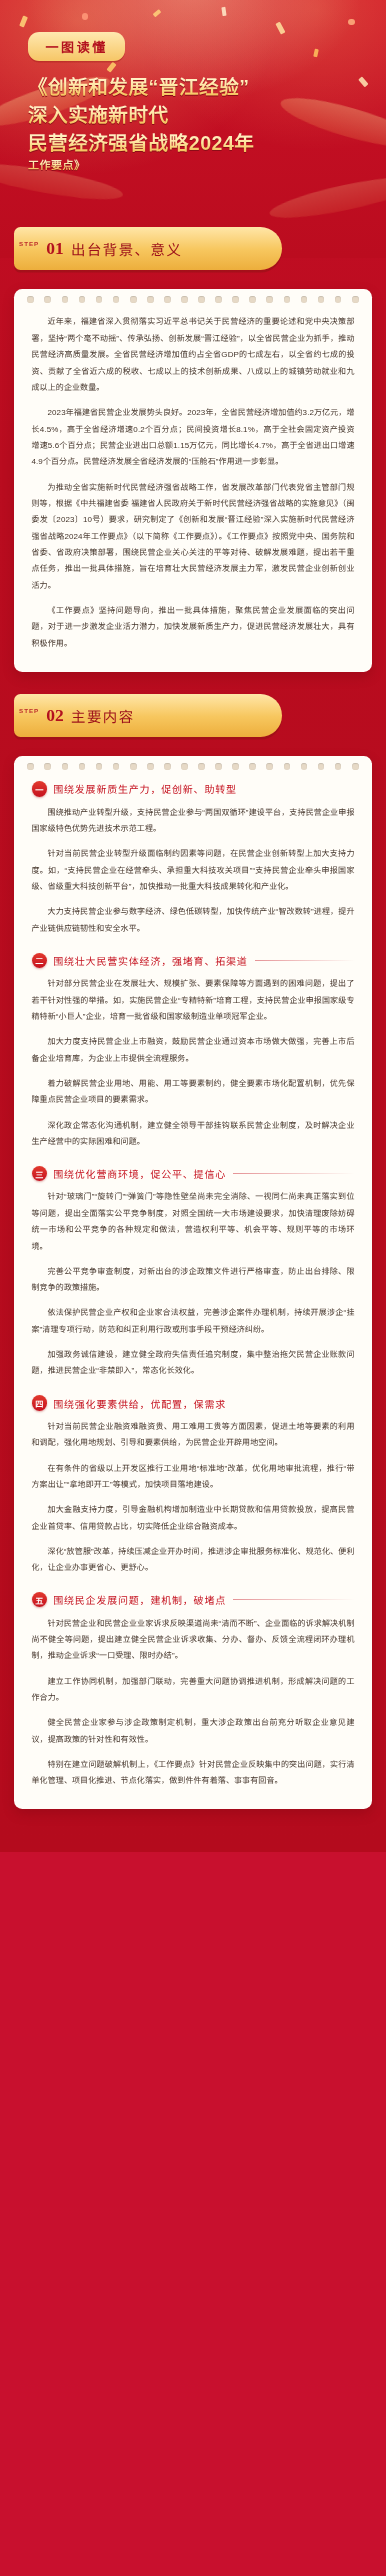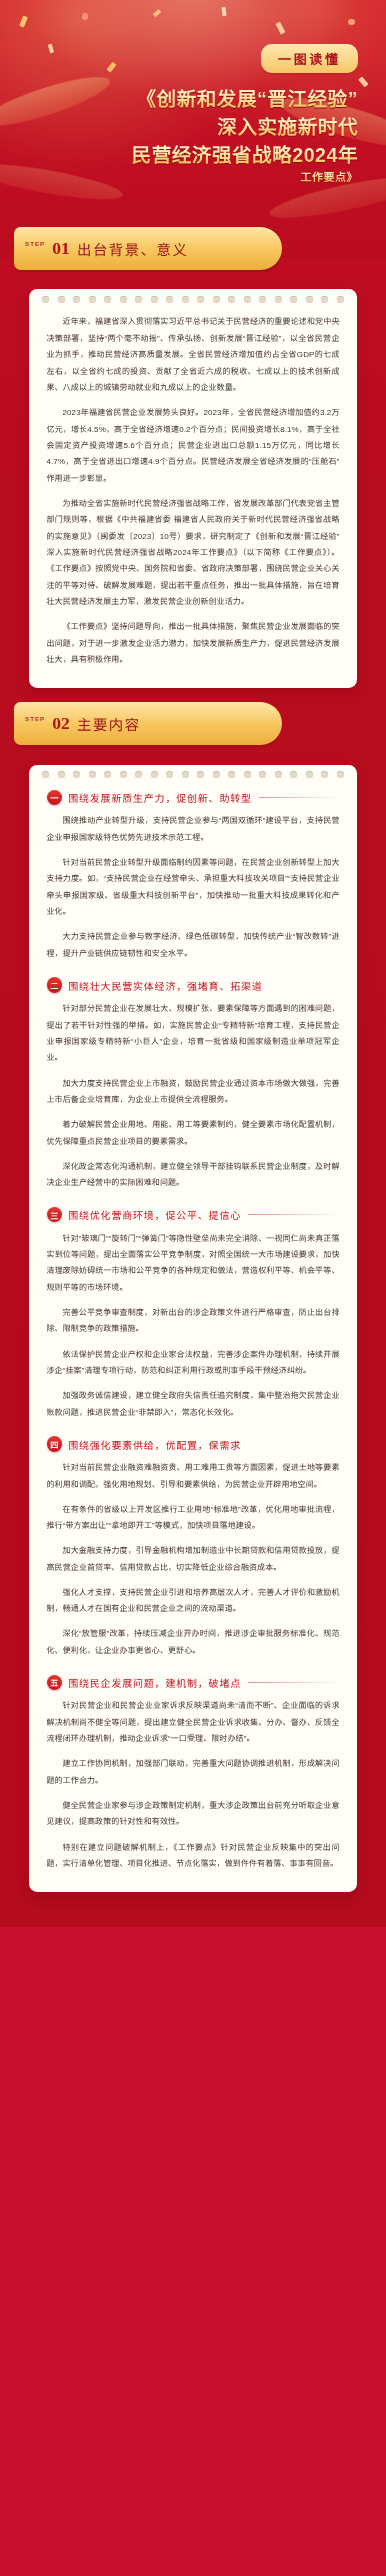--- a/index.html
+++ b/index.html
@@ -36,23 +36,23 @@
     border-radius: 50%;
     filter: blur(0.2px);
   }
   .glow-top {
     position: absolute; left: 0; top: 0; width: 386px; height: 118px;
     background: radial-gradient(ellipse at 50% -10%, rgba(255,235,190,0.35), rgba(255,235,190,0) 62%);
   }
   .hero-title-wrap {
     position: absolute;
     left: 50%; transform: translateX(-50%);
-    top: 44px;
+    top: 32px;
     width: 330px;
-    text-align: right;
+    text-align: left;
   }
   .badge-top {
     display: inline-block;
     padding: 4.6px 17.5px 5.2px;
     border-radius: 11.3px;
     background: linear-gradient(180deg, #ffe9b0, #f6c666);
     color: #b3121f;
     font-size: 13px;
     font-weight: 700;
     letter-spacing: 2.6px;
@@ -73,22 +73,22 @@
     background-clip: text;
     color: transparent;
     text-shadow: none;
     filter: drop-shadow(0 1px 0 #8d0c17);
   }
   .hero-line.small { font-size: 11px; }
 
   
   .block {
     position: relative;
-    width: 328px;
-    margin: 0 auto 14px;
+    width: 358px;
+    margin: 0 auto 22px;
     background: #fffdf8;
     border-radius: 8.2px;
     box-shadow: 0 4.1px 11.3px rgba(90,0,10,.22);
     padding: 25px 17.5px 19.6px;
   }
   .block-holes {
     position: absolute; top: 6.7px; left: 13.4px; right: 13.4px;
     display: flex; justify-content: space-between;
   }
   .hole {
@@ -114,21 +114,21 @@
     position: relative;
     height: 49px;
   }
   .sec-head-inner {
     position: absolute; left: 0; top: 0;
     width: 268px; height: 43px;
     background: linear-gradient(180deg, #ffe6a8 0%, #f7c75f 52%, #edae3c 100%);
     border-radius: 7.2px 24px 24px 7.2px;
     box-shadow: 0 2.6px 0 rgba(135,20,18,.45);
     display: flex; align-items: center;
-    padding-left: 11px;
+    padding-left: 5px;
   }
   .sec-step {
     font-size: 6.2px;
     color: #b3121f;
     letter-spacing: 1px;
     font-weight: 700;
     opacity: .85;
     margin-right: 7.2px;
     transform: translateY(-5.2px);
   }
@@ -321,21 +321,20 @@
 
     <div class="item">
       <div class="item-head">
         <div class="item-badge">四</div>
         <div class="item-title">围绕强化要素供给，优配置，保需求</div>
         <div class="item-rule"></div>
       </div>
       <p>针对当前民营企业融资难融资贵、用工难用工贵等方面因素，促进土地等要素的利用和调配，强化用地规划、引导和要素供给，为民营企业开辟用地空间。</p>
       <p>在有条件的省级以上开发区推行工业用地“标准地”改革，优化用地审批流程，推行“带方案出让”“拿地即开工”等模式，加快项目落地建设。</p>
       <p>加大金融支持力度，引导金融机构增加制造业中长期贷款和信用贷款投放，提高民营企业首贷率、信用贷款占比，切实降低企业综合融资成本。</p>
-      <p>强化人才支撑，支持民营企业引进和培养高层次人才，完善人才评价和激励机制，畅通人才在国有企业和民营企业之间的流动渠道。</p>
       <p>深化“放管服”改革，持续压减企业开办时间，推进涉企审批服务标准化、规范化、便利化，让企业办事更省心、更舒心。</p>
     </div>
 
     <div class="item">
       <div class="item-head">
         <div class="item-badge">五</div>
         <div class="item-title">围绕民企发展问题，建机制，破堵点</div>
         <div class="item-rule"></div>
       </div>
       <p>针对民营企业和民营企业业家诉求反映渠道尚未“清而不断”、企业面临的诉求解决机制尚不健全等问题，提出建立健全民营企业诉求收集、分办、督办、反馈全流程闭环办理机制，推动企业诉求“一口受理、限时办结”。</p>

